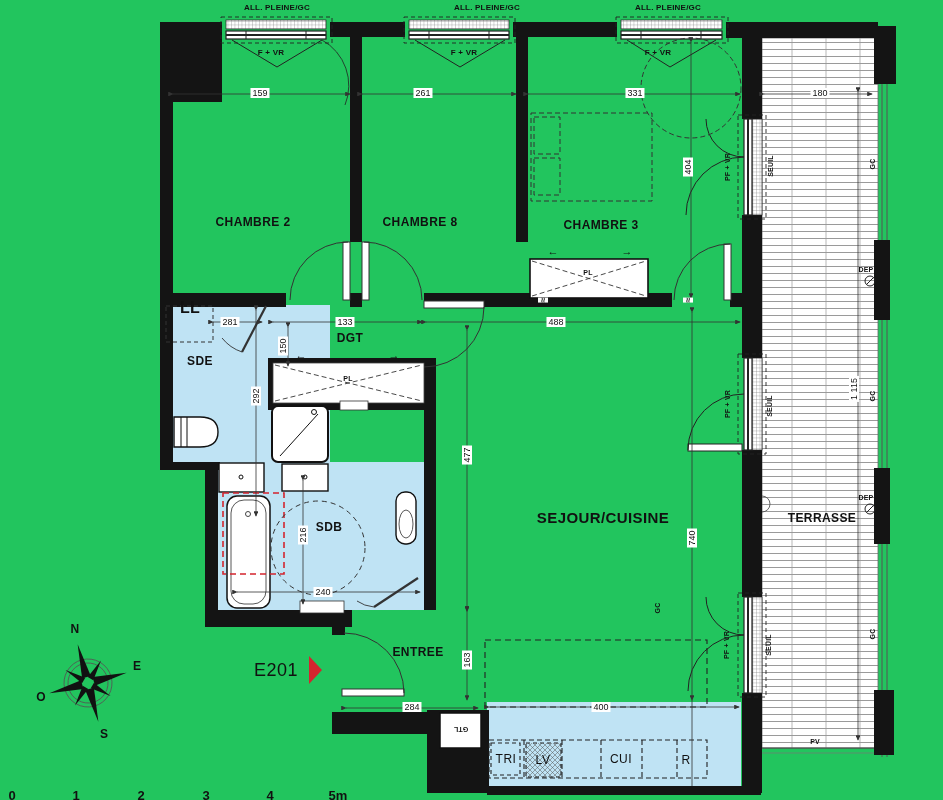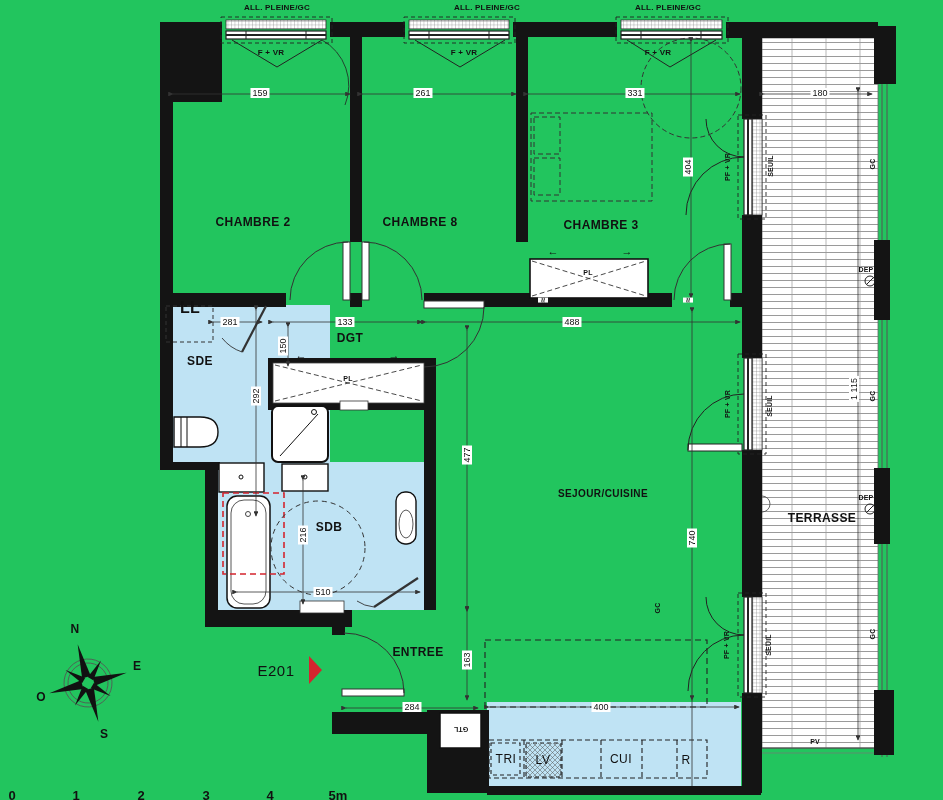--- a/index.html
+++ b/index.html
@@ -7,21 +7,21 @@
         font-family:"Liberation Sans",sans-serif;color:#111;padding-left:16px;
         --room-fill:#bfe3f4;--accent:#d4252e;--wall:#141414;}
   #plan svg{position:absolute;left:0;top:0;}
   .lbl{position:absolute;transform:translate(-50%,-50%);font-size:8px;font-weight:bold;
        white-space:nowrap;color:#111;letter-spacing:.2px;}
   .lbl.rot{transform:translate(-50%,-50%) rotate(-90deg);}
   .lbl.rot180{transform:translate(-50%,-50%) rotate(180deg);}
   .room{font-size:12px;font-weight:bold;letter-spacing:.4px;}
   .dim{font-size:9px;font-weight:normal;background:#fff;padding:0 2px;letter-spacing:0;}
   .small{font-size:7px;}
-  .big-id{font-size:15px;font-weight:normal;letter-spacing:.5px;}
+  .big-id{font-size:18px;font-weight:normal;letter-spacing:.5px;}
   .kit{font-size:12px;font-weight:normal;letter-spacing:.5px;background:transparent;}
   .compass-letter{font-size:12px;font-weight:bold;}
   .tick{position:absolute;transform:translate(-50%,0);font-size:13px;font-weight:bold;}
   .approx{font-size:9px;font-weight:bold;background:#fff;}
 </style>
 </head>
 <body>
 
 <div id="plan" style="--room-fill: #bfe3f4; --accent: #d4252e; --wall: #141414;">
 
@@ -281,21 +281,21 @@
 <div class="lbl room" style="left:253px;top:222px">CHAMBRE 2</div>
 <div class="lbl room" style="left:420px;top:222px">CHAMBRE 8</div>
 <div class="lbl room" style="left:601px;top:225px">CHAMBRE 3</div>
 
 <div class="lbl" style="left:190px;top:308px;font-size:16px">LL</div>
 <div class="lbl dim" style="left:230px;top:322px">281</div>
 <div class="lbl room" style="left:200px;top:361px">SDE</div>
 
 <div class="lbl dim" style="left:345px;top:322px">133</div>
 <div class="lbl room" style="left:350px;top:338px">DGT</div>
-<div class="lbl dim" style="left:572px;top:322px">488</div>
+<div class="lbl dim" style="left:556px;top:322px">488</div>
 <div class="lbl dim rot" style="left:283px;top:346px">150</div>
 <div class="lbl dim rot" style="left:256px;top:396px">292</div>
 
 <div class="lbl small" style="left:348px;top:378px">PL</div>
 <div class="lbl small" style="left:588px;top:272px">PL</div>
 <div class="lbl" style="left:301px;top:355px;font-size:11px;font-weight:normal">←</div>
 <div class="lbl" style="left:394px;top:355px;font-size:11px;font-weight:normal">→</div>
 <div class="lbl" style="left:553px;top:251px;font-size:11px;font-weight:normal">←</div>
 <div class="lbl" style="left:627px;top:251px;font-size:11px;font-weight:normal">→</div>
 
@@ -310,28 +310,28 @@
 <div class="lbl small rot" style="left:872px;top:396px">GC</div>
 <div class="lbl small rot" style="left:872px;top:634px">GC</div>
 <div class="lbl small rot" style="left:657px;top:608px">GC</div>
 
 <div class="lbl small" style="left:866px;top:269px">DEP</div>
 <div class="lbl small" style="left:866px;top:497px">DEP</div>
 <div class="lbl dim rot" style="left:854px;top:389px">1 115</div>
 <div class="lbl room" style="left:822px;top:518px">TERRASSE</div>
 <div class="lbl small" style="left:815px;top:741px">PV</div>
 
-<div class="lbl room" style="left:603px;top:493px;font-size:10px">SEJOUR/CUISINE</div>
+<div class="lbl room" style="left:603px;top:517px;font-size:15px">SEJOUR/CUISINE</div>
 <div class="lbl dim rot" style="left:467px;top:455px">477</div>
 <div class="lbl dim rot" style="left:467px;top:660px">163</div>
 <div class="lbl dim rot" style="left:692px;top:538px">740</div>
 
 <div class="lbl room" style="left:329px;top:527px">SDB</div>
 <div class="lbl dim rot" style="left:303px;top:535px">216</div>
-<div class="lbl dim" style="left:323px;top:592px">510</div>
+<div class="lbl dim" style="left:323px;top:592px">240</div>
 
 <div class="lbl room" style="left:418px;top:652px">ENTREE</div>
 <div class="lbl big-id" style="left:276px;top:670px">E201</div>
 <div class="lbl dim" style="left:412px;top:707px">284</div>
 <div class="lbl small rot180" style="left:461px;top:729px">GTL</div>
 <div class="lbl dim" style="left:601px;top:707px">400</div>
 
 <div class="lbl kit" style="left:506px;top:759px">TRI</div>
 <div class="lbl kit" style="left:543px;top:760px">LV</div>
 <div class="lbl kit" style="left:621px;top:759px">CUI</div>

